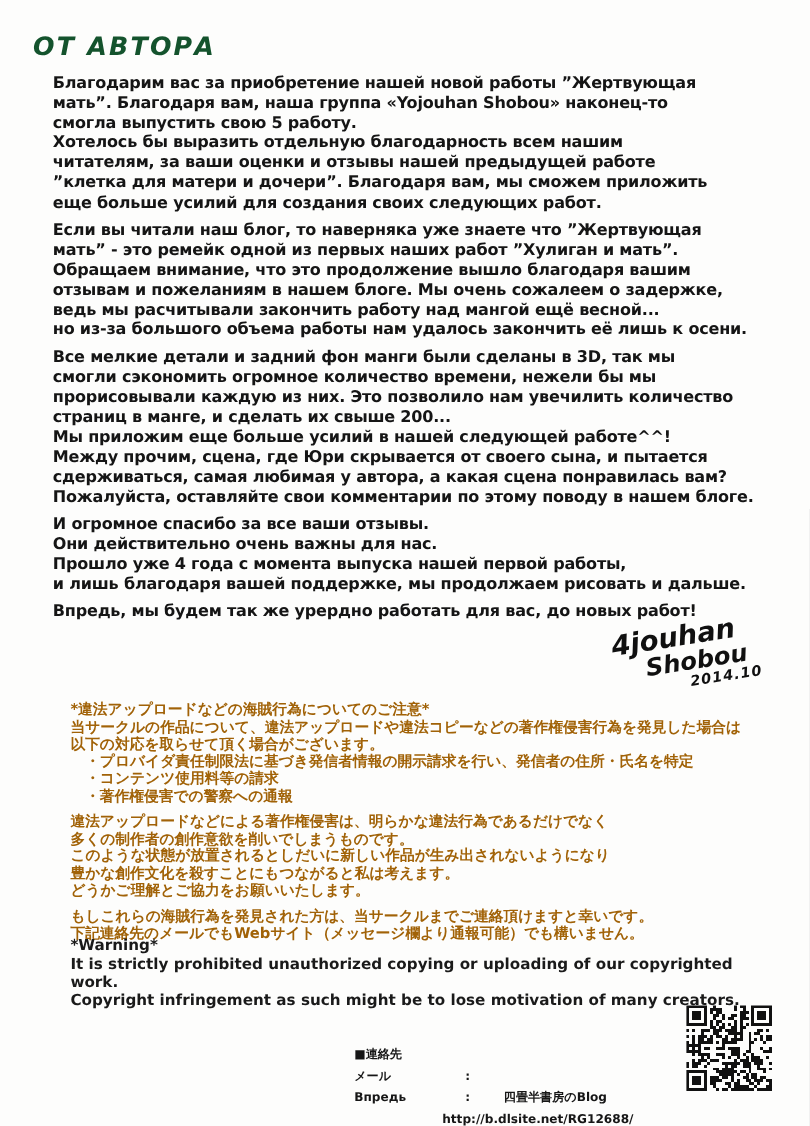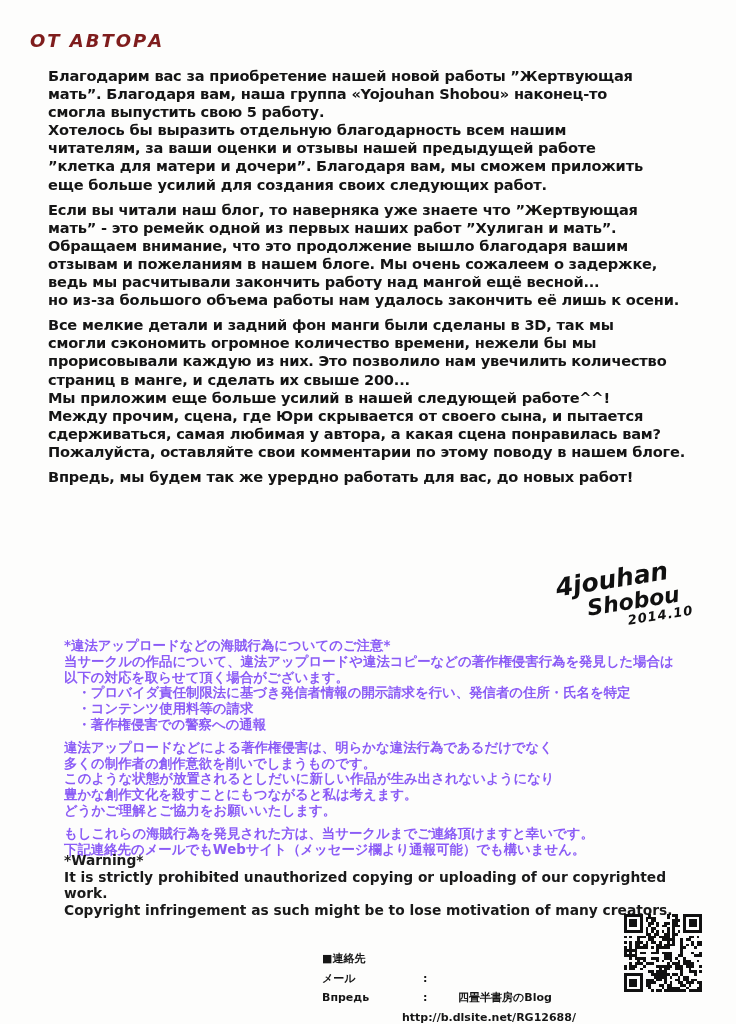--- a/index.html
+++ b/index.html
@@ -9,22 +9,22 @@
     margin:0 auto;
     background:#fdfdfc;
     overflow:hidden;
     color:#141414;
     font-family:"DejaVu Sans","Liberation Sans",sans-serif;
   }
   
   .title{
     position:absolute;top:30px;left:30px;
     font-style:italic;font-weight:700;
-    font-size:18px;letter-spacing:2px;
-    color:#7f1d1d;
+    font-size:23px;letter-spacing:2px;
+    color:#14532d;
   }
   
   .ru-note{
     position:absolute;top:67px;left:48px;width:668px;
     font-weight:700;font-size:14.6px;line-height:18.1px;
     letter-spacing:-0.2px;color:#151515;
   }
   .ru-note p{margin:0 0 7px 0;white-space:pre-line;}
   
   .signature{
@@ -33,21 +33,21 @@
     font-style:italic;font-weight:700;color:#101010;
     line-height:1.05;
   }
   .signature .l1{font-size:25px;}
   .signature .l2{font-size:22px;margin-left:28px;}
   .signature .l3{font-size:13px;margin-left:66px;letter-spacing:1px;}
   
   .jp-note{
     position:absolute;top:638px;left:64px;width:640px;
     font-weight:700;font-size:13.4px;line-height:15.8px;
-    color:#8b5cf6;
+    color:#a16207;
   }
   .jp-note p{margin:0 0 7px 0;white-space:pre-line;}
   
   .warning{
     position:absolute;top:852px;left:64px;width:640px;
     font-weight:700;font-size:13.8px;line-height:16.6px;
     white-space:pre-line;color:#1a1a1a;
   }
   
   .contact{
@@ -88,20 +88,24 @@
 ведь мы расчитывали закончить работу над мангой ещё весной...
 но из-за большого объема работы нам удалось закончить её лишь к осени.</p>
     <p>Все мелкие детали и задний фон манги были сделаны в 3D, так мы
 смогли сэкономить огромное количество времени, нежели бы мы
 прорисовывали каждую из них. Это позволило нам увечилить количество
 страниц в манге, и сделать их свыше 200...
 Мы приложим еще больше усилий в нашей следующей работе^^!
 Между прочим, сцена, где Юри скрывается от своего сына, и пытается
 сдерживаться, самая любимая у автора, а какая сцена понравилась вам?
 Пожалуйста, оставляйте свои комментарии по этому поводу в нашем блоге.</p>
+    <p>И огромное спасибо за все ваши отзывы.
+Они действительно очень важны для нас.
+Прошло уже 4 года с момента выпуска нашей первой работы,
+и лишь благодаря вашей поддержке, мы продолжаем рисовать и дальше.</p>
     <p>Впредь, мы будем так же урердно работать для вас, до новых работ!</p>
   </div>
 
   <div class="signature">
     <div class="l1">4jouhan</div>
     <div class="l2">Shobou</div>
     <div class="l3">2014.10</div>
   </div>
 
   <div class="jp-note">

